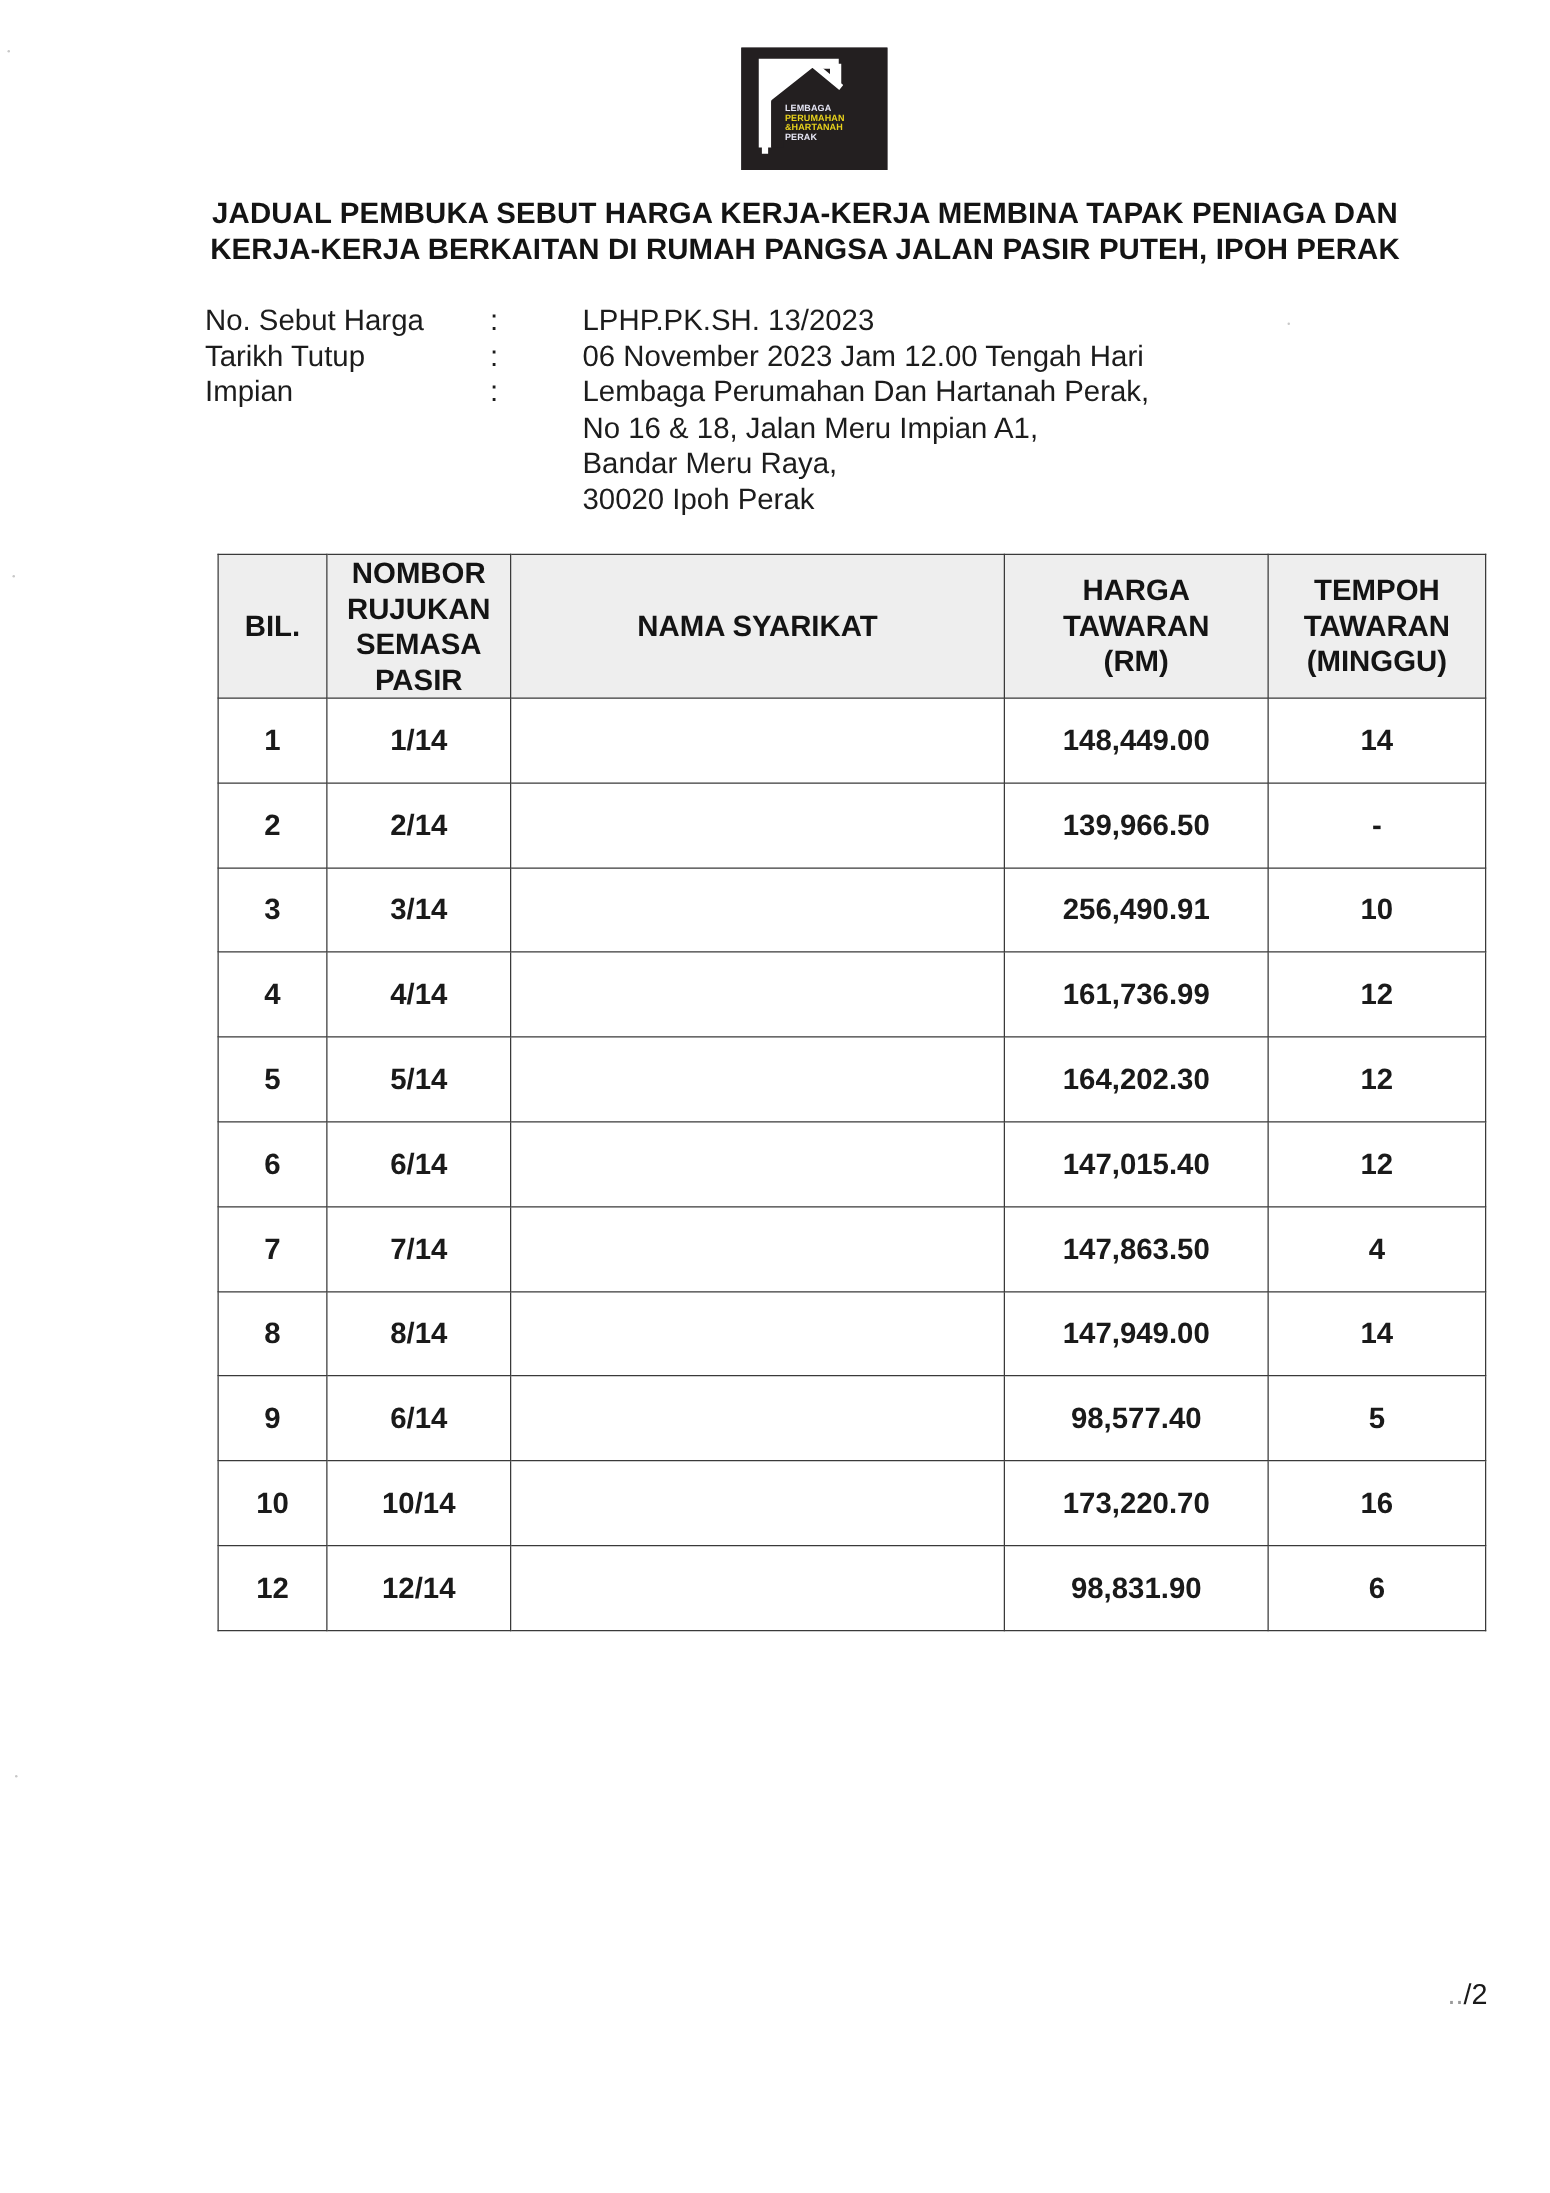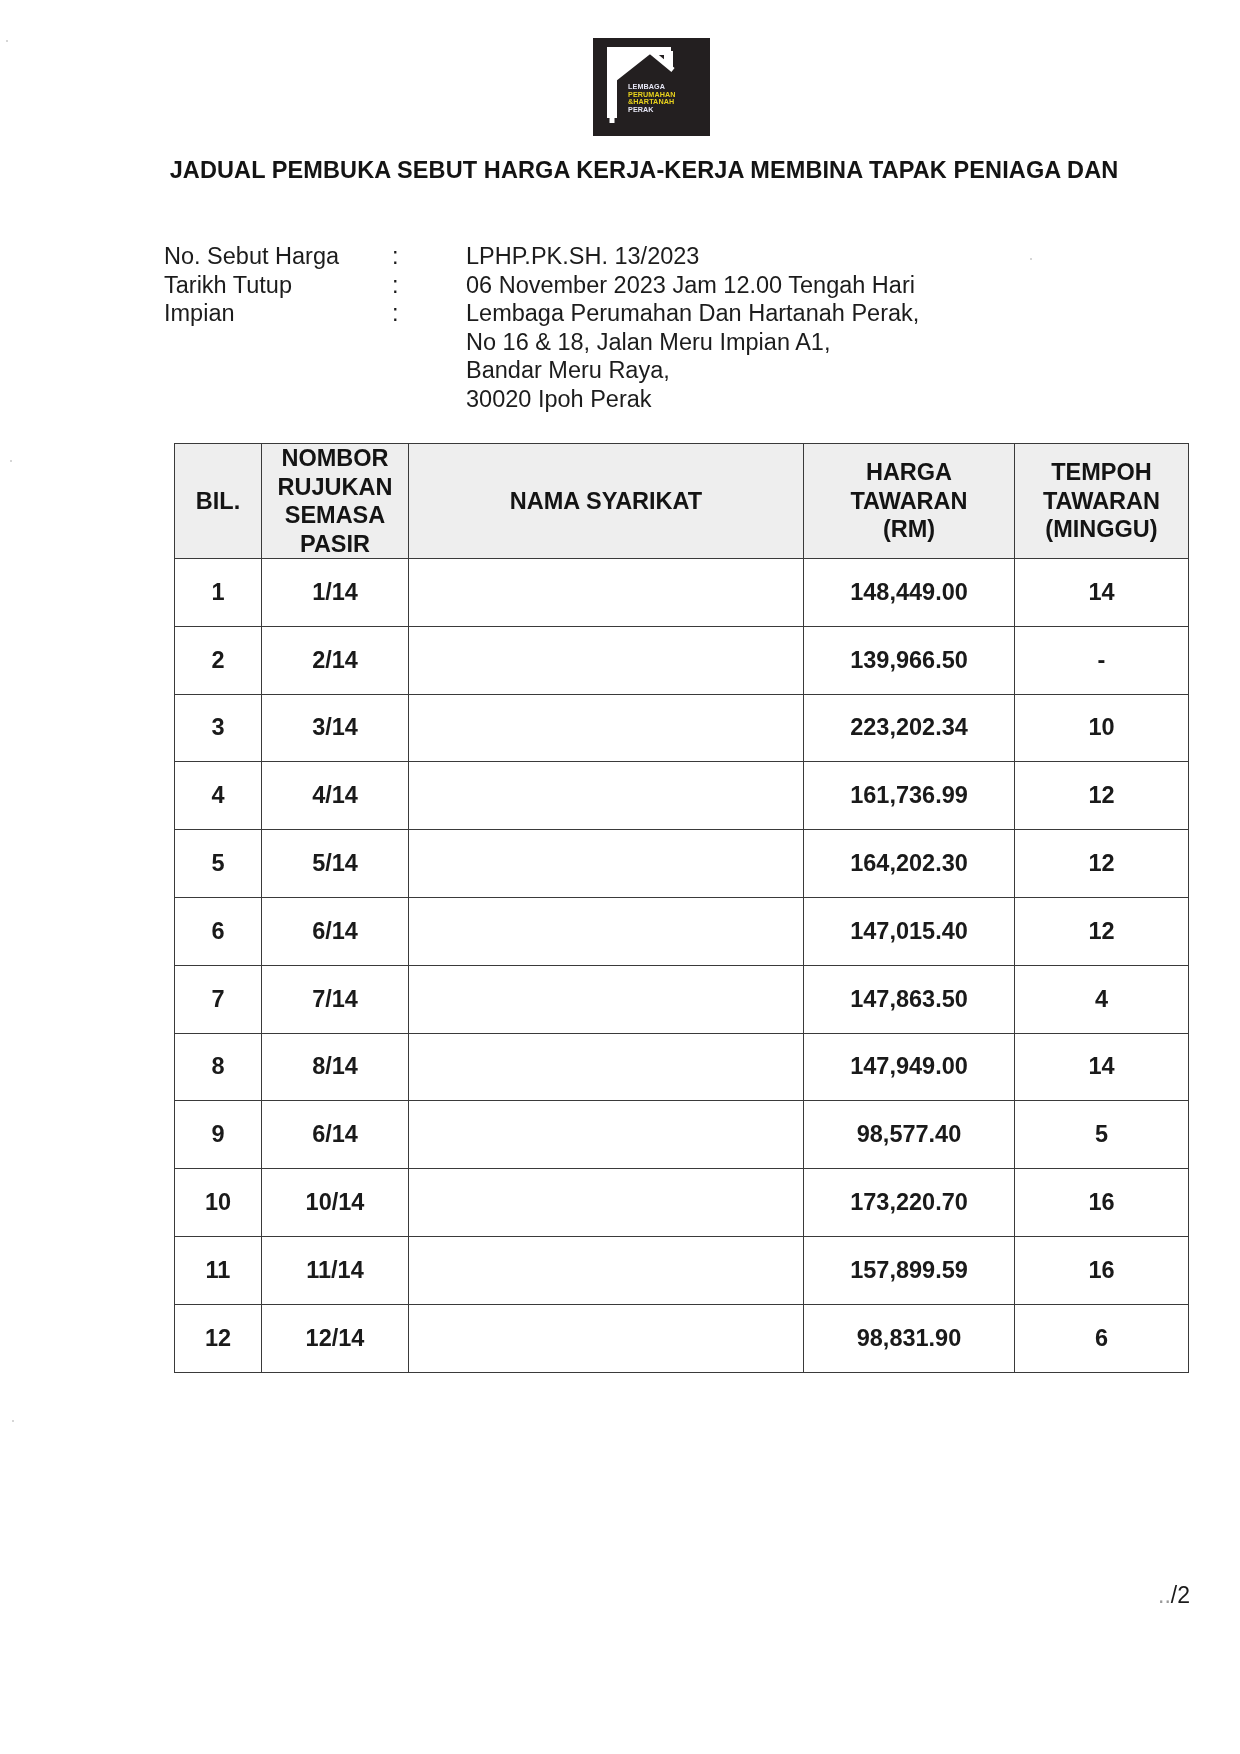--- a/index.html
+++ b/index.html
@@ -50,20 +50,21 @@
   <div class="logo-text">
     <div class="w">LEMBAGA</div>
     <div class="y">PERUMAHAN</div>
     <div class="y">&amp;HARTANAH</div>
     <div class="w">PERAK</div>
   </div>
 </div>
 
 <div class="title">
   <div>JADUAL PEMBUKA SEBUT HARGA KERJA-KERJA MEMBINA TAPAK PENIAGA DAN</div>
+  <div>KERJA-KERJA BERKAITAN DI RUMAH PANGSA JALAN PASIR PUTEH, IPOH PERAK</div>
 </div>
 
 <div class="info">
   <div class="row">
     <span class="lbl">No. Sebut Harga</span>
     <span class="colon">:</span>
     <span class="val">LPHP.PK.SH. 13/2023</span>
   </div>
   <div class="row">
     <span class="lbl">Tarikh Tutup</span>
@@ -128,21 +129,21 @@
       <td>2</td>
       <td>2/14</td>
       <td></td>
       <td>139,966.50</td>
       <td>-</td>
     </tr>
     <tr>
       <td>3</td>
       <td>3/14</td>
       <td></td>
-      <td>223,202.34</td>
+      <td>256,490.91</td>
       <td>10</td>
     </tr>
     <tr>
       <td>4</td>
       <td>4/14</td>
       <td></td>
       <td>161,736.99</td>
       <td>12</td>
     </tr>
     <tr>
@@ -178,27 +179,20 @@
       <td>6/14</td>
       <td></td>
       <td>98,577.40</td>
       <td>5</td>
     </tr>
     <tr>
       <td>10</td>
       <td>10/14</td>
       <td></td>
       <td>173,220.70</td>
-      <td>16</td>
-    </tr>
-    <tr>
-      <td>11</td>
-      <td>11/14</td>
-      <td></td>
-      <td>157,899.59</td>
       <td>16</td>
     </tr>
     <tr>
       <td>12</td>
       <td>12/14</td>
       <td></td>
       <td>98,831.90</td>
       <td>6</td>
     </tr>
   </tbody>

